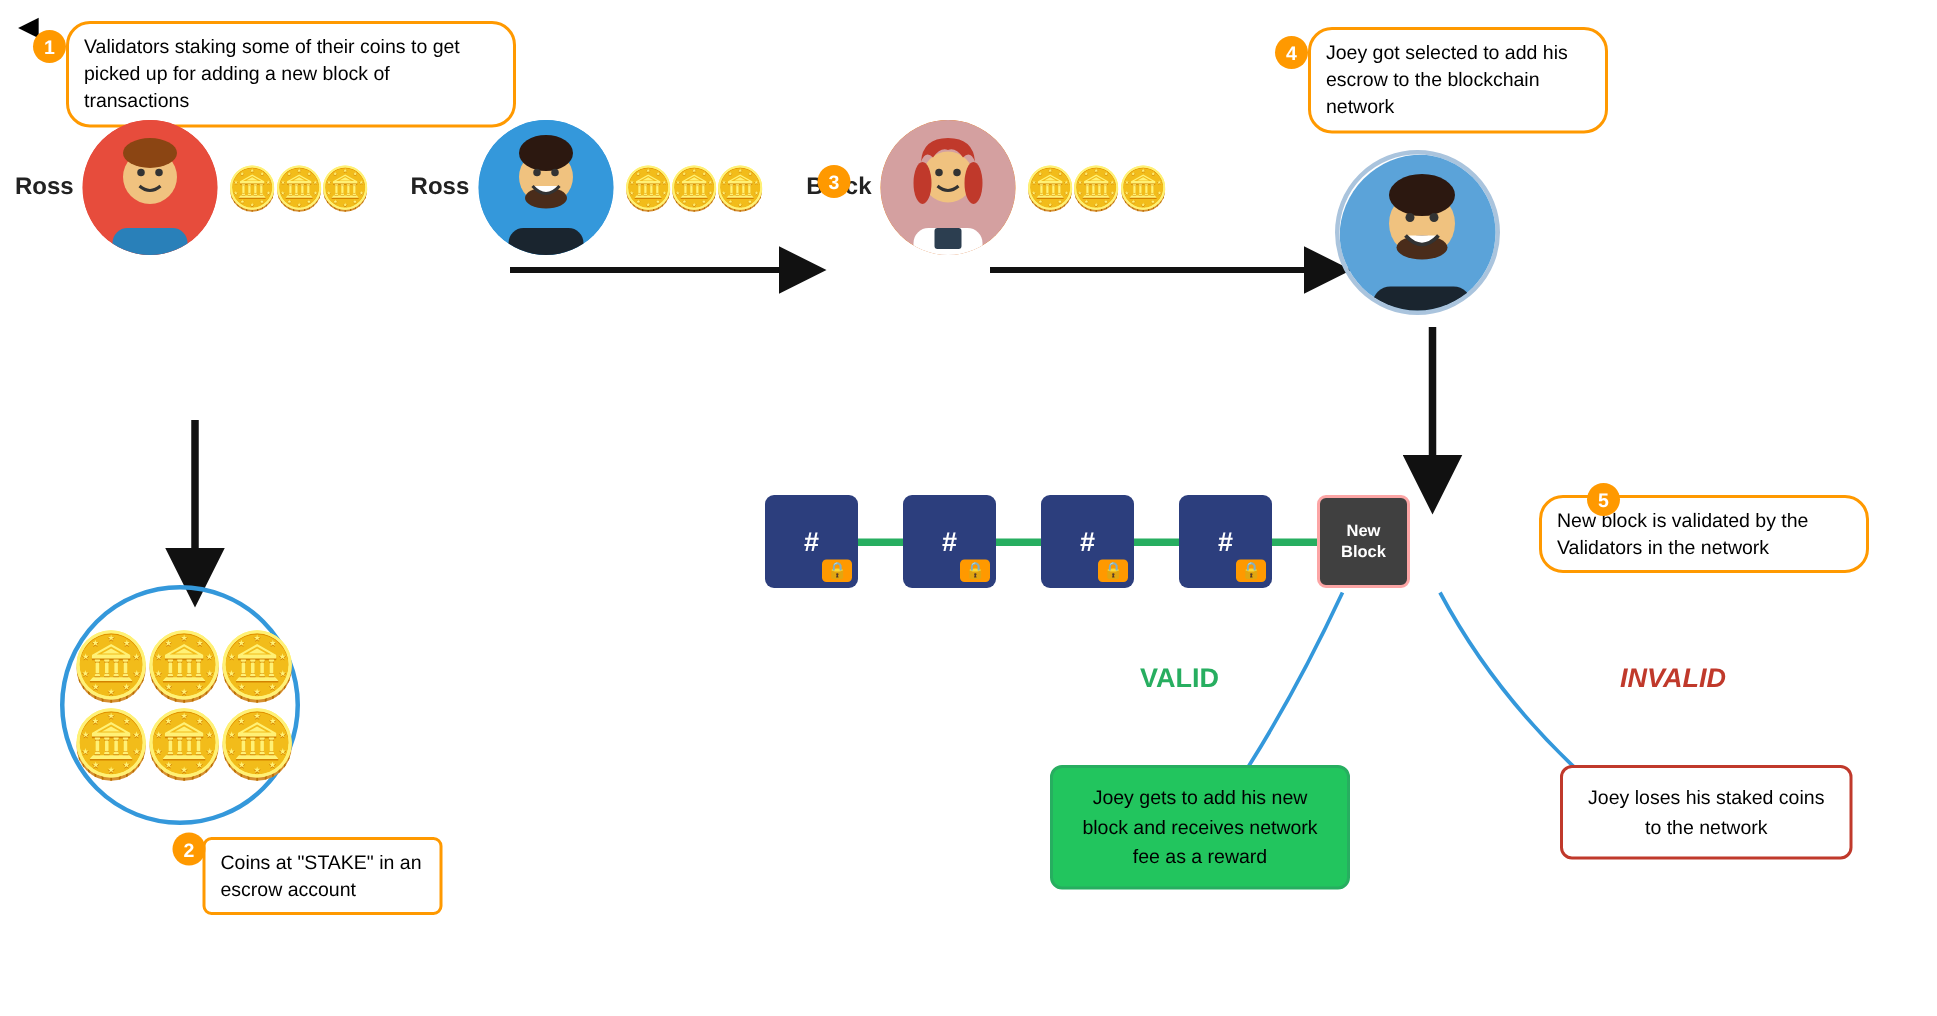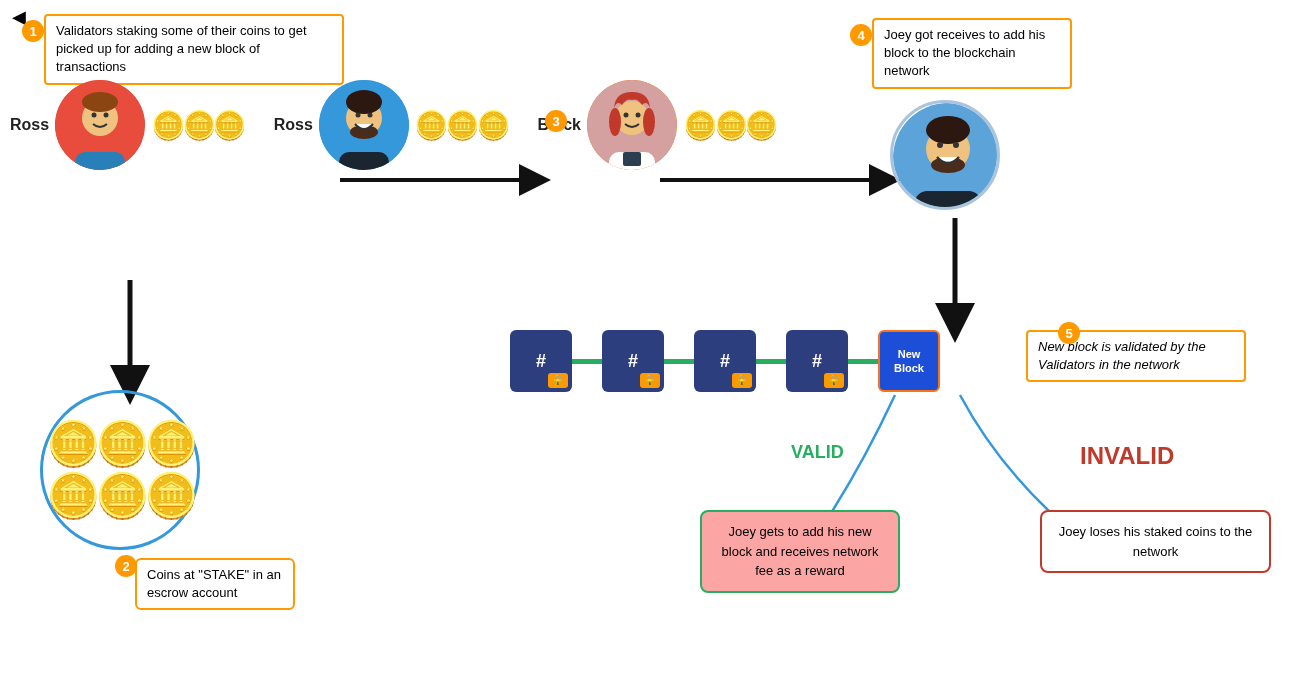--- a/index.html
+++ b/index.html
@@ -30,21 +30,21 @@
       align-items: center;
       justify-content: center;
       position: absolute;
       z-index: 10;
     }
 
     
     .callout {
       position: absolute;
       border: 2px solid #f90;
-      border-radius: 4px;
+      border-radius: 16px;
       background: #fff;
       padding: 6px 10px;
       font-size: 13px;
       line-height: 1.4;
     }
 
     
     .avatar-section {
       position: absolute;
       top: 80px;
@@ -120,22 +120,22 @@
     .block-lock {
       position: absolute;
       bottom: 4px;
       right: 4px;
       font-size: 11px;
       background: #f90;
       border-radius: 3px;
       padding: 1px 3px;
     }
     .new-block {
-      background: #1d4ed8;
-      border: 2px solid #f97316;
+      background: #404040;
+      border: 2px solid #fca5a5;
     }
     .new-block-label {
       font-size: 9px;
       font-weight: bold;
       line-height: 1.1;
       text-align: center;
     }
 
     
     .staked-oval {
@@ -150,21 +150,21 @@
       align-items: center;
       justify-content: center;
       font-size: 36px;
     }
 
     
     .outcome-valid {
       position: absolute;
       border: 2px solid #27ae60;
       border-radius: 8px;
-      background: #fca5a5;
+      background: #22c55e;
       padding: 10px 14px;
       font-size: 13px;
       line-height: 1.5;
       text-align: center;
     }
     .outcome-invalid {
       position: absolute;
       border: 2px solid #c0392b;
       border-radius: 8px;
       background: #fff;
@@ -175,22 +175,23 @@
     }
     .valid-label {
       position: absolute;
       color: #27ae60;
       font-size: 18px;
       font-weight: bold;
     }
     .invalid-label {
       position: absolute;
       color: #c0392b;
-      font-size: 24px;
-      font-weight: bold;
+      font-size: 18px;
+      font-weight: bold;
+      font-style: italic;
     }
 
     
     .callout2 {
       position: absolute;
       border: 2px solid #f90;
       border-radius: 6px;
       background: #fff;
       padding: 6px 10px;
       font-size: 13px;
@@ -334,21 +335,21 @@
   <svg class="arrow-svg" style="top:165px; left:660px;" width="240" height="30">
     <defs>
       <marker id="ah3" markerWidth="8" markerHeight="8" refX="4" refY="4" orient="auto">
         <path d="M0,0 L8,4 L0,8 Z" fill="#111"></path>
       </marker>
     </defs>
     <line x1="0" y1="15" x2="225" y2="15" stroke="#111" stroke-width="4" marker-end="url(#ah3)"></line>
   </svg>
 
   <div class="step-badge" style="top:24px; left:850px;">4</div>
-  <div class="callout" style="top:18px; left:872px; width:200px;">Joey got receives to add his block to the blockchain network</div>
+  <div class="callout" style="top:18px; left:872px; width:200px;">Joey got selected to add his escrow to the blockchain network</div>
 
   <div class="selected-avatar">
     <div style="width:110px; height:110px; border-radius:50%; overflow:hidden; border:3px solid #aac4dd;">
       <svg width="110" height="110" viewBox="0 0 110 110">
         <circle cx="55" cy="55" r="55" fill="#5ba3d9"></circle>
         <circle cx="55" cy="46" r="22" fill="#f0c27f"></circle>
 
         <ellipse cx="55" cy="27" rx="22" ry="14" fill="#2c1810"></ellipse>
 
         <ellipse cx="55" cy="62" rx="17" ry="8" fill="#4a2c1a"></ellipse>
@@ -397,23 +398,23 @@
       <span class="block-lock">🔒</span>
     </div>
     <div class="chain-line"></div>
 
     <div class="block new-block">
       <span class="new-block-label" style="font-size:11px; font-weight:bold; text-align:center; line-height:1.3;">New<br>Block</span>
     </div>
   </div>
 
   <div class="step-badge" style="top:322px; left:1058px;">5</div>
-  <div class="callout" style="top:330px; left:1026px; width:220px; text-align:left;font-style:italic;">New block is validated by the Validators in the network</div>
-
-  <div class="valid-label" style="top:442px; left:760px;margin-left:31px;">VALID</div>
+  <div class="callout" style="top:330px; left:1026px; width:220px; text-align:left;">New block is validated by the Validators in the network</div>
+
+  <div class="valid-label" style="top:442px; left:760px;">VALID</div>
 
   <div class="invalid-label" style="top:442px; left:1080px;">INVALID</div>
 
   <svg class="arrow-svg" style="top:390px; left:720px;" width="200" height="160">
     <defs>
       <marker id="ah5" markerWidth="8" markerHeight="8" refX="4" refY="4" orient="auto">
         <path d="M0,0 L8,4 L0,8 Z" fill="#3498db"></path>
       </marker>
     </defs>
     <path d="M175,5 Q140,80 100,140" stroke="#3498db" stroke-width="2.5" fill="none" marker-end="url(#ah5)"></path>
@@ -423,15 +424,15 @@
     <defs>
       <marker id="ah6" markerWidth="8" markerHeight="8" refX="4" refY="4" orient="auto">
         <path d="M0,0 L8,4 L0,8 Z" fill="#3498db"></path>
       </marker>
     </defs>
     <path d="M20,5 Q60,80 130,140" stroke="#3498db" stroke-width="2.5" fill="none" marker-end="url(#ah6)"></path>
   </svg>
 
   <div class="outcome-valid" style="top:510px; left:700px; width:200px;">Joey gets to add his new block and receives network fee as a reward</div>
 
-  <div class="outcome-invalid" style="top:510px; left:1040px; width:231px;">Joey loses his staked coins to the network</div>
+  <div class="outcome-invalid" style="top:510px; left:1040px; width:195px;">Joey loses his staked coins to the network</div>
 
 </div>
 
 </body></html>

